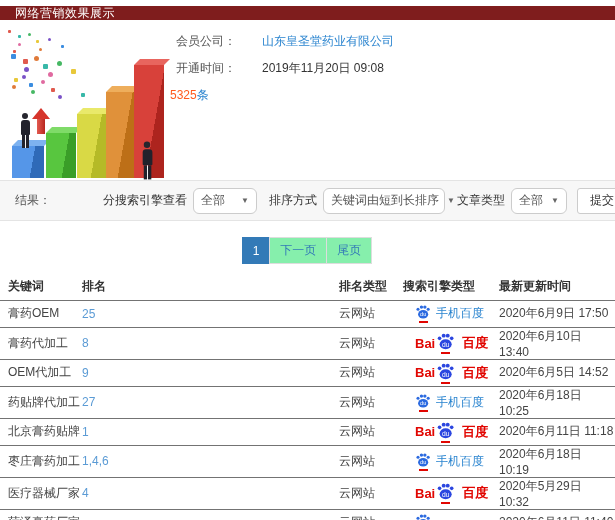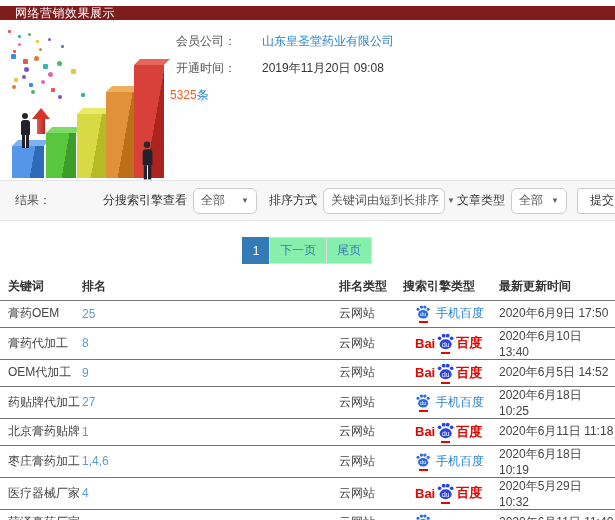--- a/index.html
+++ b/index.html
@@ -79,21 +79,21 @@
   col.c-keyword { width:80px; } col.c-rank { width:257px; } col.c-ranktype { width:64px; }
   col.c-engine { width:96px; } col.c-time { width:118px; }
   th:first-child, td:first-child { padding-left:8px; }
   .rank-link { color:#5b9bd5; cursor:pointer; }
   .engine-wrap { display:inline-flex; align-items:center; padding-left:12px; }
   .paw { display:inline-flex; flex-direction:column; align-items:center; line-height:0; }
   .paw svg { display:block; }
   .paw .redline { width:9px; height:2px; background:#e10601; margin-top:1px; }
   .m-label { color:#2a84cf; margin-left:5px; }
   .bai-prefix, .bai-suffix { color:#e10601; font-weight:bold; font-size:13px; }
-  .bai-prefix { margin-right:1px; } .bai-suffix { margin-left:1px; }
+  .bai-prefix { margin-right:1px; } .bai-suffix { margin-left:7px; }
 </style>
 </head>
 <body>
 
 <div class="page">
 
   <div class="topbar">
     <span class="title">网络营销效果展示</span>
   </div>
 

